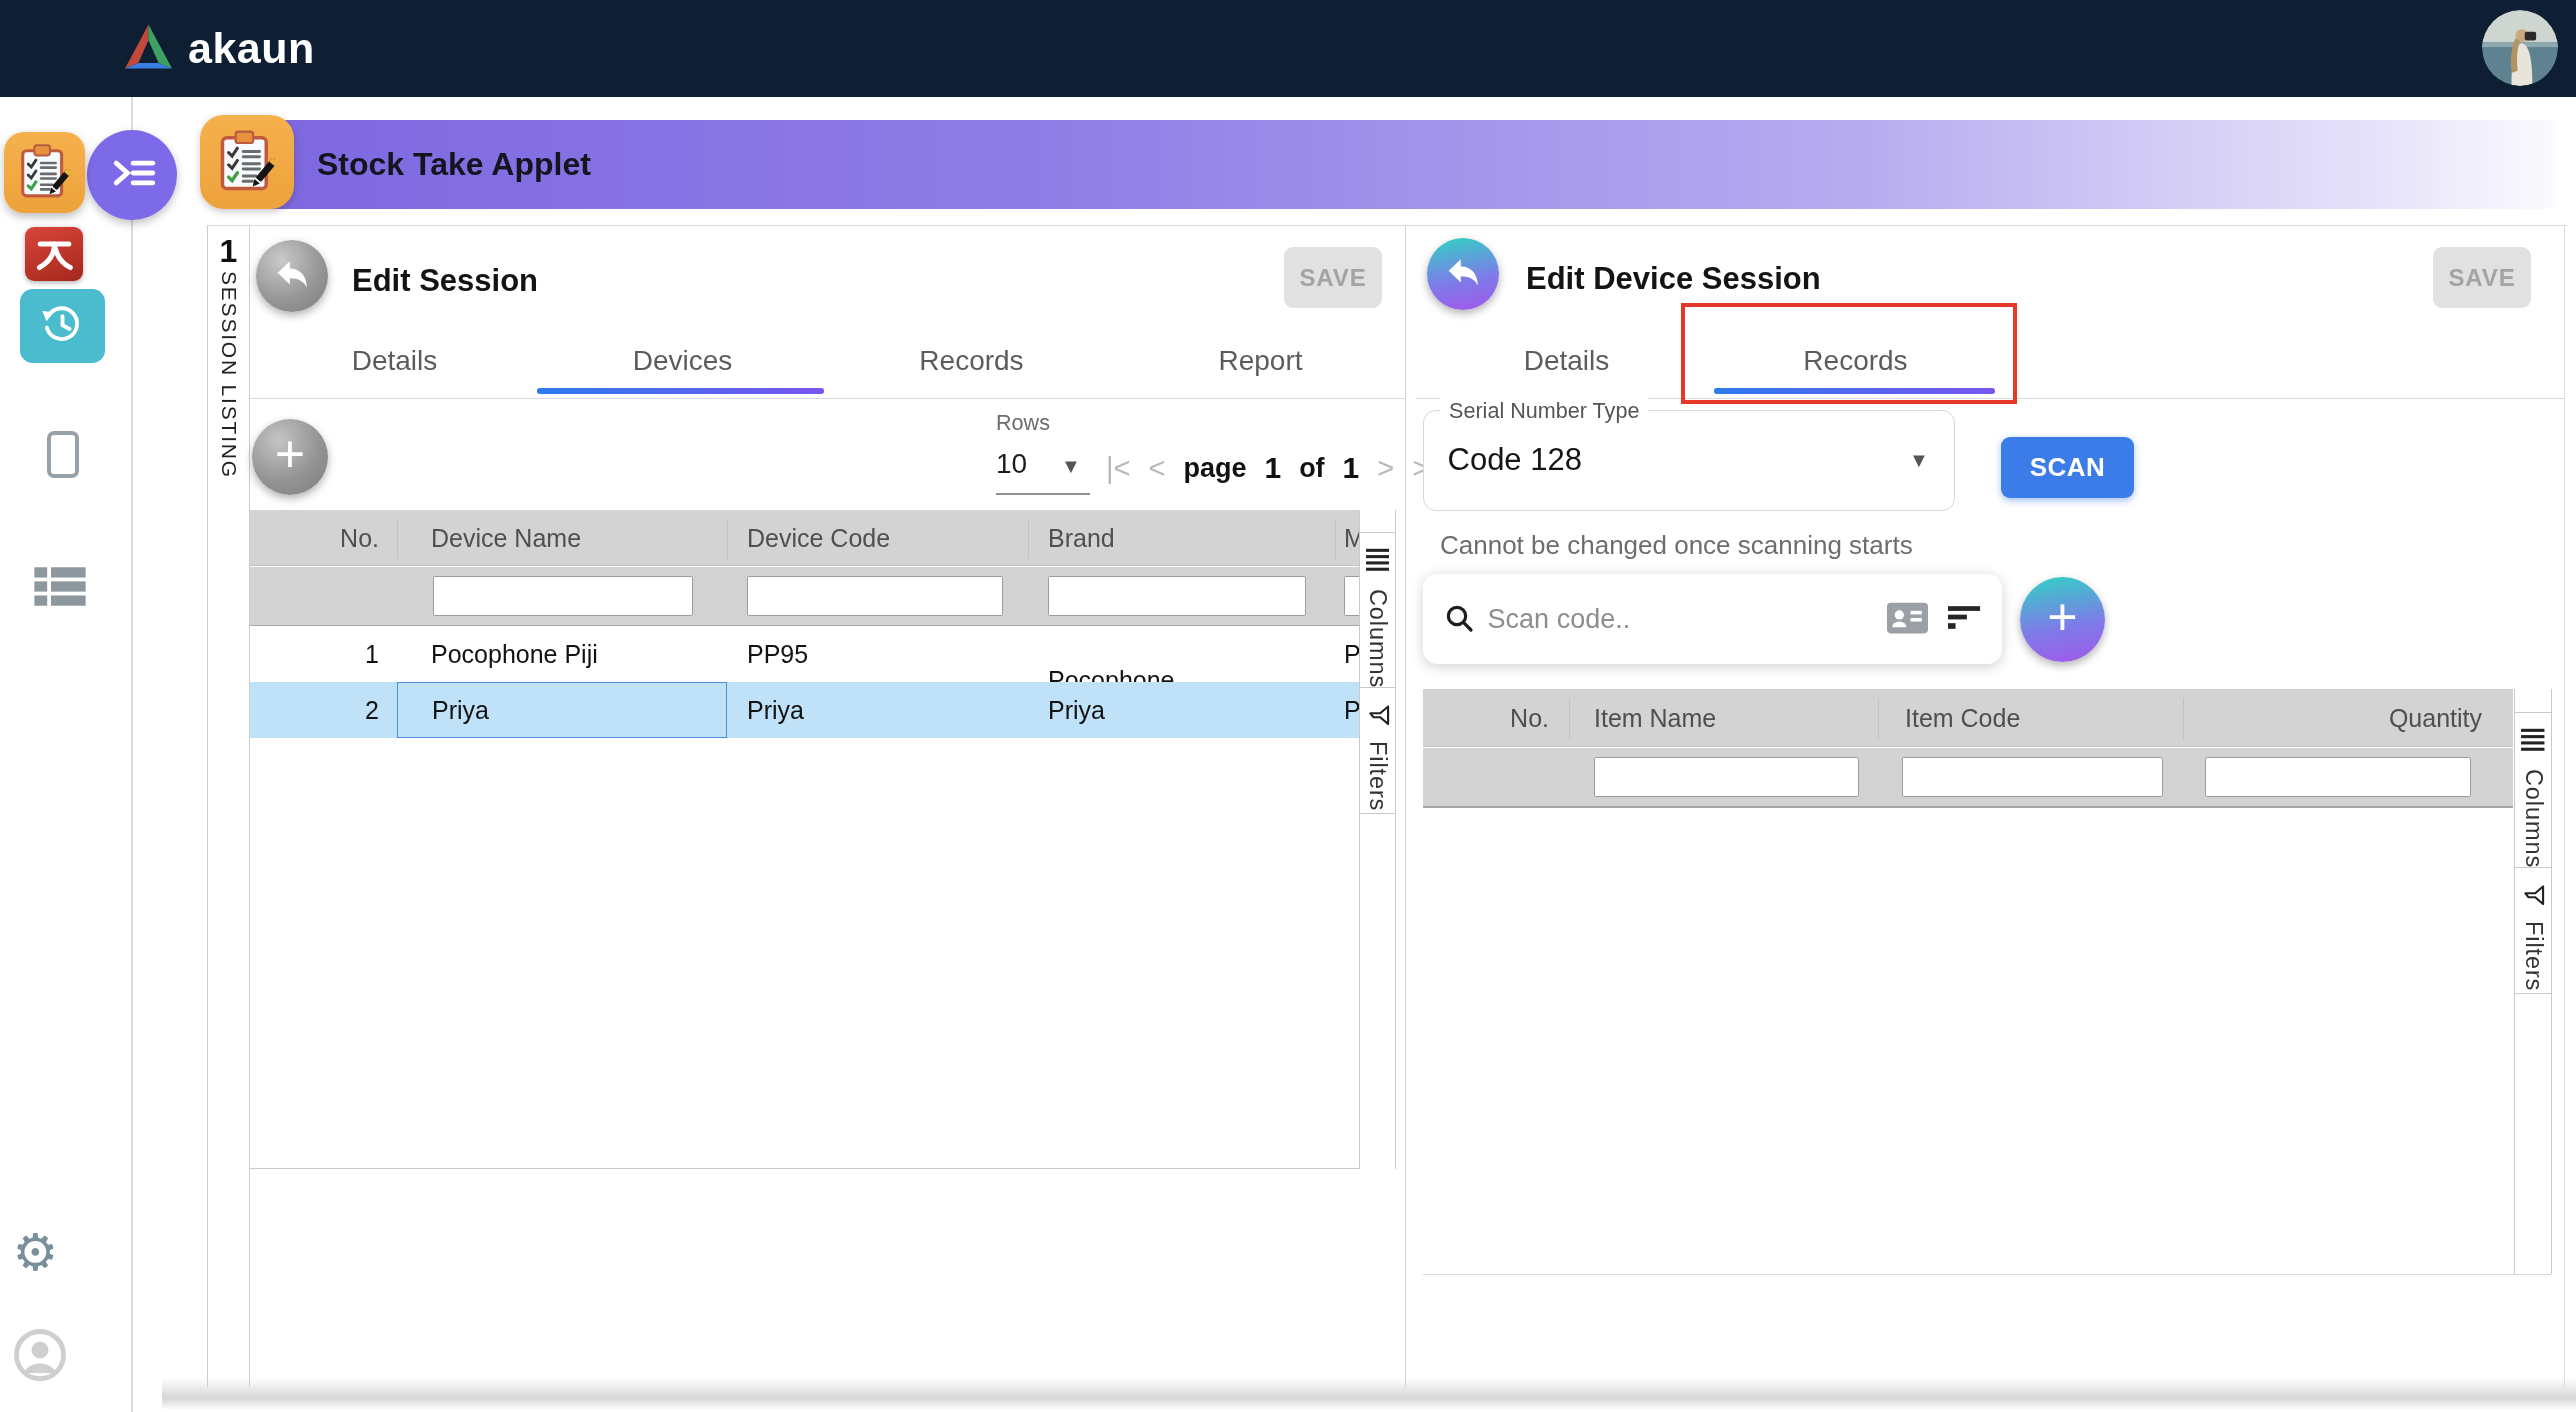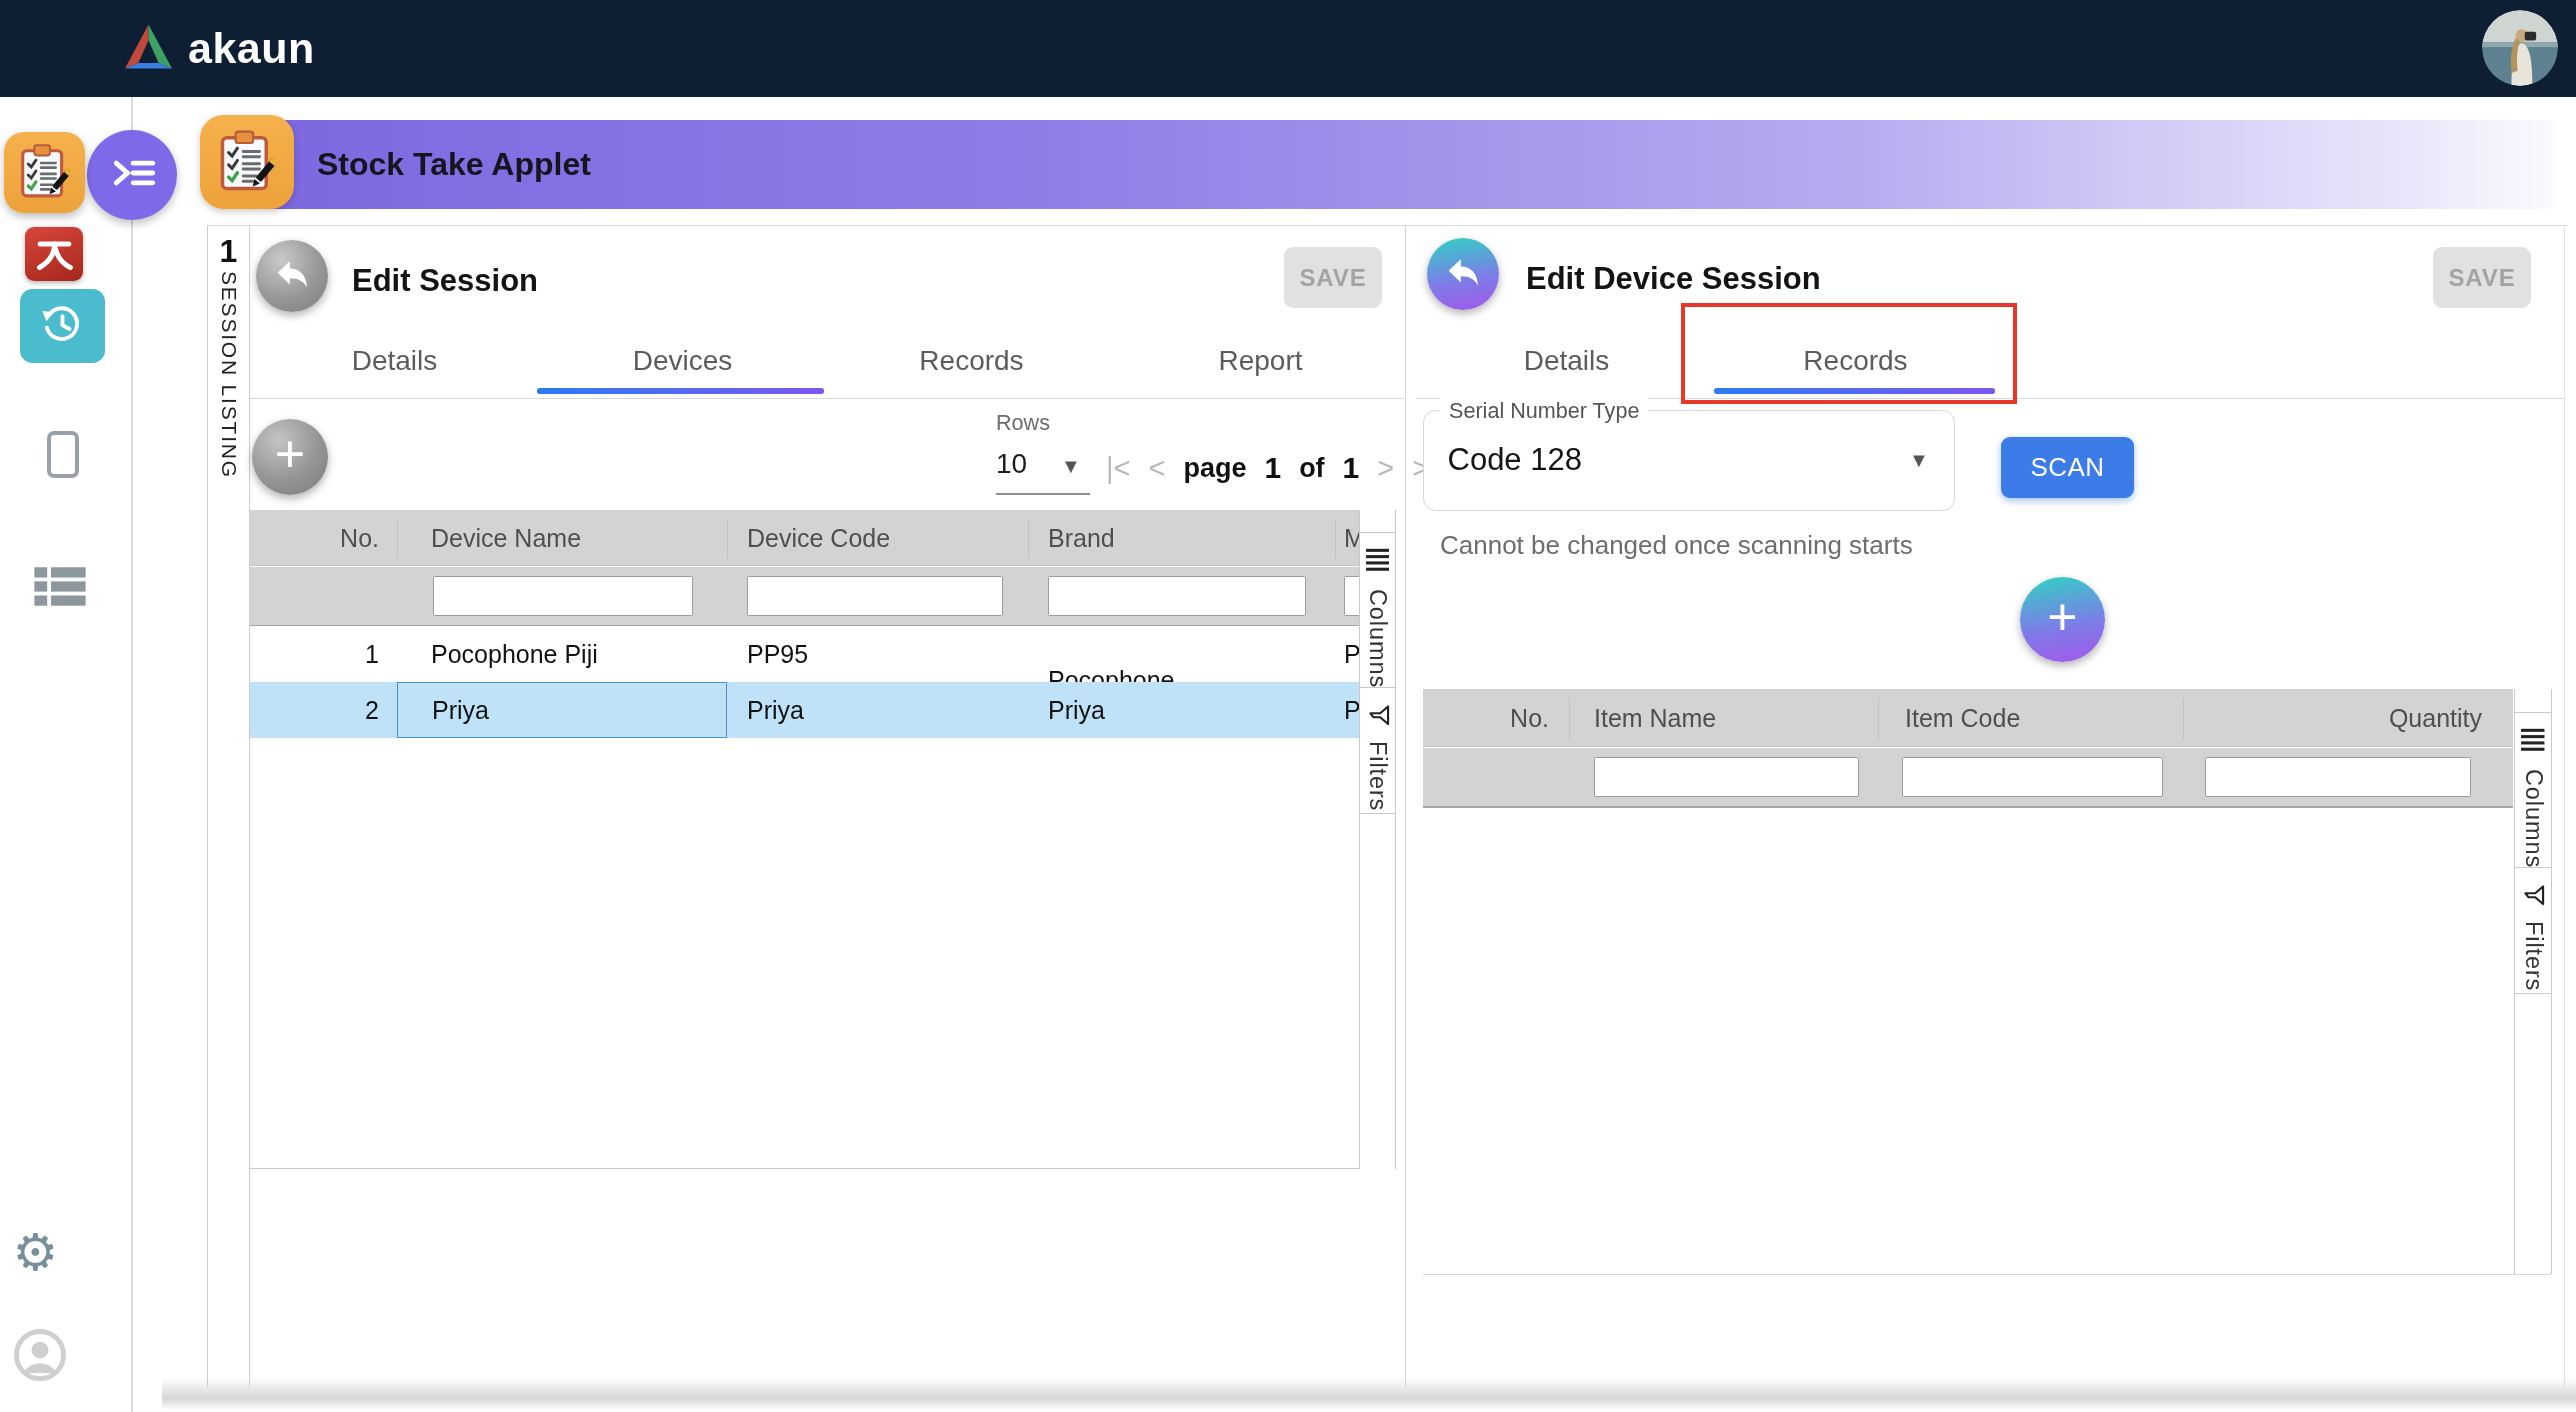--- a/index.html
+++ b/index.html
@@ -89,21 +89,21 @@
   .side-strip { background:#fff; border-left:0.9px solid #c9c9c9; border-right:0.9px solid #c9c9c9; }
   .side-corner { border-bottom:0.9px solid #c9c9c9; }
   .side-tab { border-bottom:0.9px solid #c9c9c9; display:flex; flex-direction:column;
               align-items:center; padding-top:14.4px; gap:12.6px; }
   .side-tab .vtext { font-size:23.5px; color:#333; letter-spacing:0.9px; }
 
   .fieldset { border:1.8px solid #d7d7d7; border-radius:12.6px; background:#fff; }
   .legend { position:absolute; left:16px; top:-13.5px; background:#fff; padding:0 9px;
             font-size:21.6px; color:#555; }
   .scan-btn { background:#3b7ce8; border:none; border-radius:9px; color:#fff;
-              font-size:26px; font-weight:normal; letter-spacing:0.5px;
+              font-size:26px; font-weight:bold; letter-spacing:0.5px;
               box-shadow:0 2.7px 7.2px rgba(59,124,232,.45); }
   .note { font-size:26px; color:#6d6d6d; }
   .red-rect { border:4.5px solid #e53828; background:transparent; z-index:50; }
 
   .vline { width:0.9px; background:#d4d4d4; }
   .bottom-shadow { background:linear-gradient(180deg, rgba(255,255,255,0), #d6d6d6); }
   .bottom-fade   { background:linear-gradient(180deg, #d6d6d6, #fbfbfb); }
 </style>
 </head>
 <body>
@@ -378,20 +378,45 @@
   <div class="abs red-rect" style="left:1681px; top:303px; width:336px; height:101px;"></div>
 
   <div class="abs fieldset" style="left:1423px; top:410px; width:532px; height:101px;">
     <span class="legend">Serial Number Type</span>
     <span class="abs" style="left:23.5px; top:31px; font-size:31px; color:#151515;">Code 128</span>
     <span class="abs caret" style="left:485px; top:38px;">▼</span>
   </div>
   <button class="abs scan-btn" style="left:2001px; top:437px; width:133px; height:61px;">SCAN</button>
   <div class="abs note" style="left:1440px; top:530px;">Cannot be changed once scanning starts</div>
 
+  <div class="abs searchbox" style="left:1423px; top:574px; width:579px; height:90px; padding:0 20px;">
+    <span style="margin-right:12.6px;">
+      <svg width="32" height="32" viewBox="0 0 24 24" fill="none" stroke="#1d1d1d" stroke-width="2.4" stroke-linecap="round">
+        <circle cx="10.5" cy="10.5" r="6.5"></circle>
+          <line x1="15.5" y1="15.5" x2="21" y2="21"></line>
+      </svg>
+    </span>
+    <input type="text" placeholder="Scan code.." style="">
+    <span style="margin:0 20px 0 7.2px;">
+      <svg width="41" height="32" viewBox="0 0 40 30" fill="#9aa0a6">
+        <rect width="40" height="30" rx="4"></rect>
+        <circle cx="12" cy="12" r="4.5" fill="#fff"></circle>
+        <path d="M5 24 a7 5.5 0 0 1 14 0 Z" fill="#fff"></path>
+        <rect x="23" y="8" width="11" height="3.5" fill="#fff"></rect>
+        <rect x="23" y="15" width="11" height="3.5" fill="#fff"></rect>
+      </svg>
+    </span>
+    <span>
+      <svg width="34" height="25" viewBox="0 0 36 26" fill="#262626">
+        <rect x="0" y="1" width="34" height="5"></rect>
+          <rect x="0" y="10" width="20" height="5"></rect>
+          <rect x="0" y="19" width="8" height="6"></rect>
+      </svg>
+    </span>
+  </div>
   <button class="abs circle-btn plus-accent" style="left:2020px; top:577px; width:85px; height:85px;">
     <span class="plus-glyph">+</span>
   </button>
 
   <div class="abs tbl" style="left:1423px; top:689px; width:1090px; height:585px;">
     <div class="abs thead" style="left:0; top:0; width:1090px; height:58px; border-bottom:0.9px solid #c3c3c3;">
       <div class="th" style="left:0; top:15.3px; width:126px; text-align:right;">No.</div>
       <div class="th" style="left:171px; top:15.3px;">Item Name</div>
       <div class="th" style="left:482px; top:15.3px;">Item Code</div>
       <div class="th" style="left:760px; top:15.3px; width:299px; text-align:right;">Quantity</div>

